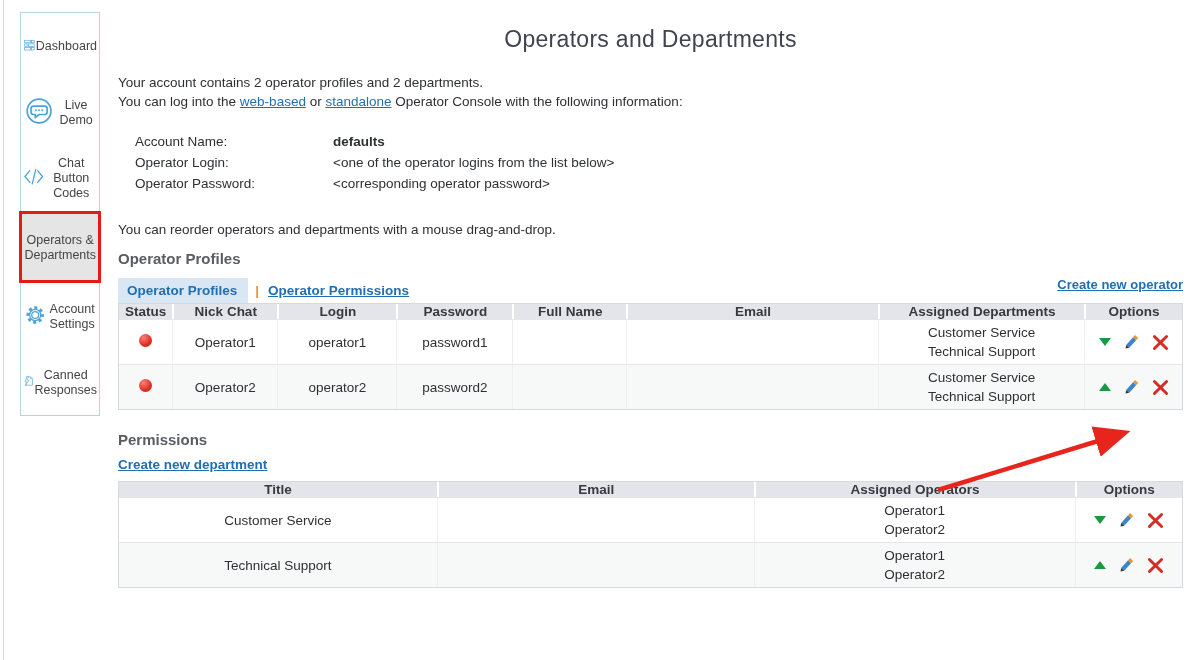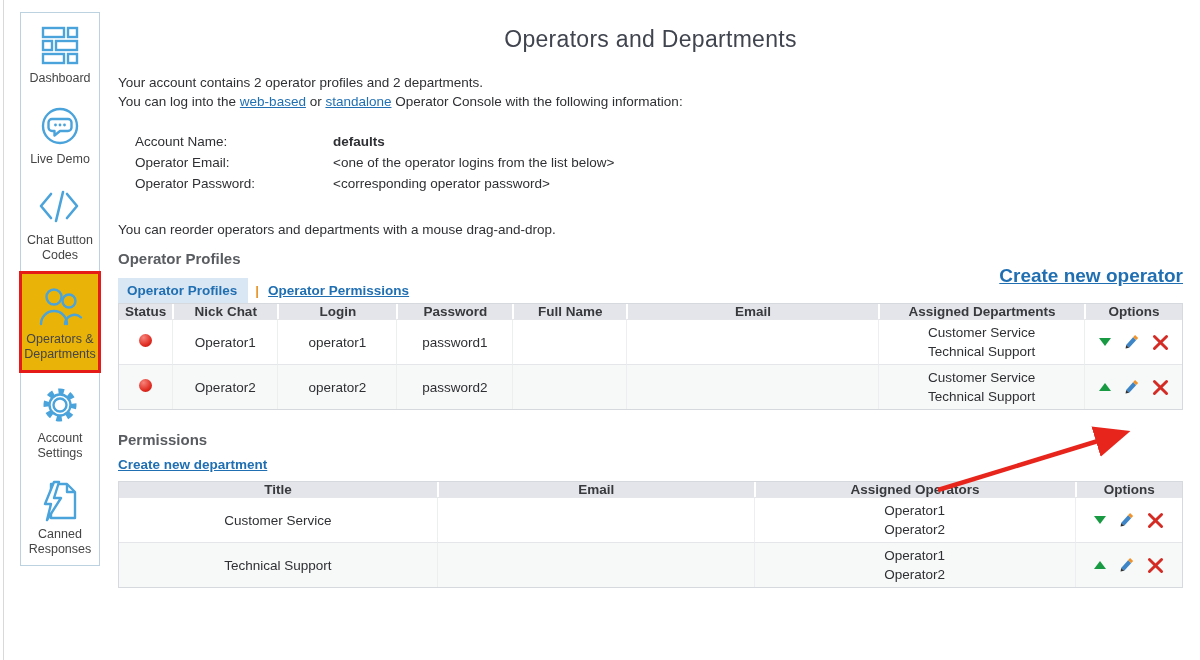--- a/index.html
+++ b/index.html
@@ -3,23 +3,23 @@
 <meta charset="utf-8">
 <style>
   * { margin:0; padding:0; box-sizing:border-box; }
   html,body { width:1200px; height:660px; background:#ffffff; overflow:hidden;
               font-family:"Liberation Sans", sans-serif; color:#2f3033; position:relative; }
   body::before { content:''; position:absolute; left:3px; top:0; bottom:0; width:1px; background:#d9d9d9; }
 
   
   .sidebar { position:absolute; left:20px; top:12px; width:80px; background:#fff;
              border:1px solid #bcd2e0; display:flex; flex-direction:column; align-items:center; }
-  .sb-item { width:100%; padding:9px 2px 8px; display:flex; flex-direction:column;
+  .sb-item { width:100%; padding:9px 2px 8px; display:flex; flex-direction:row;
              align-items:center; cursor:pointer; }
-  .sb-item.selected { background:#eab308; border:3px solid #e41b17; margin:0 -2px; width:calc(100% + 4px); }
+  .sb-item.selected { background:#e5e5e5; border:3px solid #e41b17; margin:0 -2px; width:calc(100% + 4px); }
   .sb-icon { width:46px; height:46px; margin-bottom:3px; }
   .sb-icon svg { width:100%; height:100%; }
   .sb-label { font-size:12.5px; line-height:15px; color:#454545; text-align:center; }
 
   
   .main { position:absolute; left:118px; top:4px; width:1065px; }
   h1 { margin-top:22px; text-align:center; font-size:23px; font-weight:normal;
        color:#40444e; letter-spacing:.3px; }
   .intro { margin-top:21px; font-size:13.5px; line-height:18.5px; }
   a.lnk { color:#1f6fb2; text-decoration:underline; cursor:pointer; }
@@ -28,21 +28,21 @@
   .account-info { margin:20px 0 0 17px; }
   .info-row { line-height:21px; font-size:13.5px; }
   .info-label { display:inline-block; width:198px; }
   .info-row.first .info-value { font-weight:bold; }
 
   .reorder { margin-top:28px; font-size:13.5px; }
 
   .sec-head { margin-top:13px; font-size:15px; font-weight:bold; color:#595c60; }
   .sec-head2 { margin-top:21px; font-size:15px; font-weight:bold; color:#595c60; }
 
-  .create-links { float:right; text-align:right; line-height:18px; font-size:19px; }
+  .create-links { float:right; text-align:right; margin-top:9px; line-height:18px; font-size:13px; }
   .create-dept { margin-top:9px; font-size:13.5px; }
 
   .tabs { margin-top:16px; font-size:13.5px; font-weight:bold; }
   .tab-selected { background:#d9e6f3; color:#1f6fb2; padding:5px 11px 5px 9px; }
   .tab-sep { color:#e8962e; margin:0 9px 0 7px; }
 
   table { width:100%; border-collapse:separate; border-spacing:0; margin-top:5px;
           border:1px solid #d6d9de; font-size:13.5px; }
   .tbl2 { margin-top:9px; }
   th { background:#e3e5ea; padding:0 4px; font-weight:bold; color:#38393d; text-align:center; }
@@ -151,21 +151,21 @@
   <p class="intro">
     <span>Your account contains 2 operator profiles and 2 departments.</span><br>
     <span>You can log into the </span><a class="lnk">web-based</a><span> or </span><a class="lnk">standalone</a><span> Operator Console with the following information:</span>
   </p>
 
   <div class="account-info">
     <div class="info-row first">
       <span class="info-label">Account Name:</span><span class="info-value">defaults</span>
     </div>
     <div class="info-row">
-      <span class="info-label">Operator Email:</span><span class="info-value">&lt;one of the operator logins from the list below&gt;</span>
+      <span class="info-label">Operator Login:</span><span class="info-value">&lt;one of the operator logins from the list below&gt;</span>
     </div>
     <div class="info-row">
       <span class="info-label">Operator Password:</span><span class="info-value">&lt;corresponding operator password&gt;</span>
     </div>
   </div>
 
   <p class="reorder">You can reorder operators and departments with a mouse drag-and-drop.</p>
 
   <div class="sec-head">Operator Profiles</div>
 

